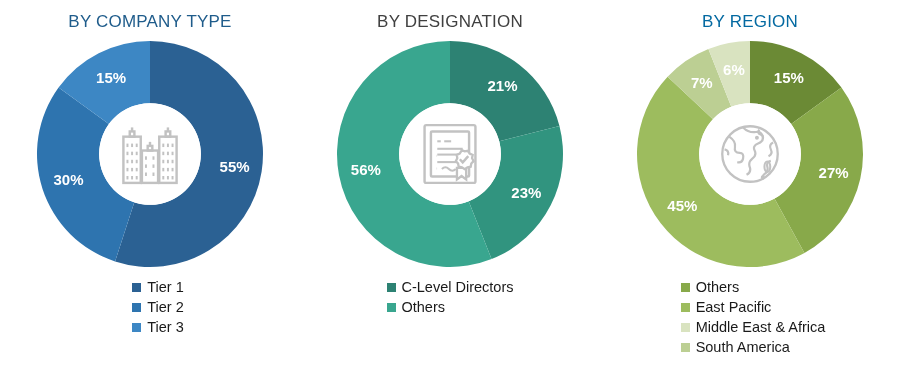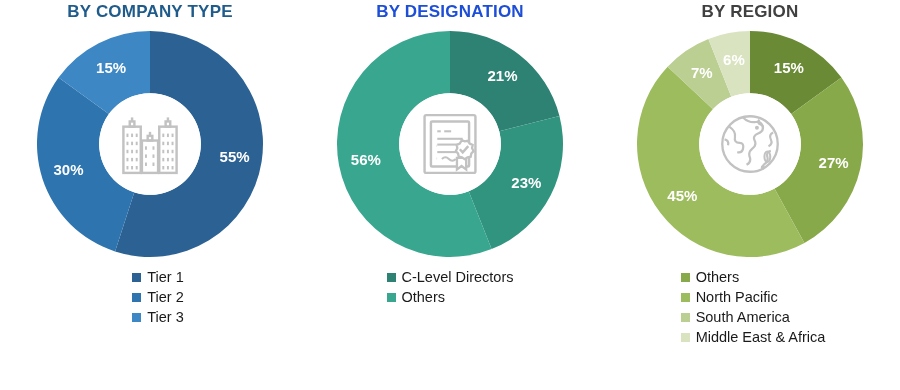--- a/index.html
+++ b/index.html
@@ -26,23 +26,24 @@
     display: flex;
     flex-direction: column;
     align-items: center;
   }
   #panel-company { left: 0px; }
   #panel-designation { left: 300px; }
   #panel-region { left: 600px; }
 
   .panel-title {
     font-size: 17px;
-    font-weight: bold;
+    font-weight: normal;
     letter-spacing: 0.2px;
     text-transform: uppercase;
+    margin-top: 10px;
     height: 24px;
     line-height: 24px;
     white-space: nowrap;
   }
 
   .donut-wrap {
     position: relative;
     width: 230px;
     height: 230px;
     margin-top: 5px;
@@ -180,21 +181,21 @@
           <span class="legend-label">Tier 2</span>
         </div>
         <div class="legend-item">
           <span class="legend-swatch" style="background: rgb(61, 135, 196);"></span>
           <span class="legend-label">Tier 3</span>
         </div>
       </div>
   </div>
 
   <div class="panel" id="panel-designation">
-    <div class="panel-title" style="color: #1d4ed8;">BY DESIGNATION</div>
+    <div class="panel-title" style="color: #404040;">BY DESIGNATION</div>
 
     <div class="donut-wrap">
       <svg id="svg-designation" viewBox="0 0 230 230">
           <path d="M 115 2 A 113 113 0 0 1 224.44989720753532 86.89804275037139 L 164.2524537433909 102.35411923766713 A 50.85 50.85 0 0 0 115 64.15 Z" fill="#2D8273"></path>
           <text x="167.49794077359206" y="52.32006256997262" text-anchor="middle" class="slice-label">21%</text>
           <path d="M 224.44989720753532 86.89804275037139 A 113 113 0 0 1 156.59807445336864 220.06474290537238 L 133.7191335040159 162.27913430741756 A 50.85 50.85 0 0 0 164.2524537433909 102.35411923766713 Z" fill="#31947F"></path>
           <text x="191.31827282283047" y="158.88610226469115" text-anchor="middle" class="slice-label">23%</text>
           <path d="M 156.59807445336864 220.06474290537238 A 113 113 0 1 1 114.99999999999999 2 L 114.99999999999999 64.15 A 50.85 50.85 0 1 0 133.7191335040159 162.27913430741756 Z" fill="#39A68F"></path>
           <text x="30.863167826084904" y="136.04995911952565" text-anchor="middle" class="slice-label">56%</text>
           <circle cx="115" cy="115" r="50.85" fill="#ffffff"></circle>
@@ -226,21 +227,21 @@
           <span class="legend-label">C-Level Directors</span>
         </div>
         <div class="legend-item">
           <span class="legend-swatch" style="background: rgb(57, 166, 143);"></span>
           <span class="legend-label">Others</span>
         </div>
       </div>
   </div>
 
   <div class="panel" id="panel-region">
-    <div class="panel-title" style="color: #404040;">BY REGION</div>
+    <div class="panel-title" style="color: #0369a1;">BY REGION</div>
 
     <div class="donut-wrap">
       <svg id="svg-region" viewBox="0 0 230 230">
           <path d="M 115 2 A 113 113 0 0 1 206.41892036436906 48.580266490950535 L 156.13851416396608 85.11111992092773 A 50.85 50.85 0 0 0 115 64.15 Z" fill="#6B8A35"></path>
           <text x="153.88610226469115" y="43.68172717716955" text-anchor="middle" class="slice-label">15%</text>
           <path d="M 206.41892036436906 48.580266490950535 A 113 113 0 0 1 169.43816517349387 214.02265484495658 L 139.49717432807225 159.56019468023047 A 50.85 50.85 0 0 0 156.13851416396608 85.11111992092773 Z" fill="#88A94A"></path>
           <text x="198.59117432710147" y="138.68484119857945" text-anchor="middle" class="slice-label">27%</text>
           <path d="M 169.43816517349387 214.02265484495658 A 113 113 0 0 1 32.62654510138047 37.64617703005821 L 77.9319452956212 80.1907796635262 A 50.85 50.85 0 0 0 139.49717432807225 159.56019468023047 Z" fill="#9DBC5E"></path>
           <text x="47.320062569972634" y="172.49794077359206" text-anchor="middle" class="slice-label">45%</text>
           <path d="M 32.62654510138047 37.64617703005821 A 113 113 0 0 1 73.40192554663132 9.935257094627616 L 96.2808664959841 67.72086569258244 A 50.85 50.85 0 0 0 77.9319452956212 80.1907796635262 Z" fill="#BCCF93"></path>
@@ -265,26 +266,26 @@
       </div>
     </div>
 
     <div class="legend" id="legend-region">
         <div class="legend-item">
           <span class="legend-swatch" style="background: rgb(136, 169, 74);"></span>
           <span class="legend-label">Others</span>
         </div>
         <div class="legend-item">
           <span class="legend-swatch" style="background: rgb(157, 188, 94);"></span>
-          <span class="legend-label">North Pacific</span>
+          <span class="legend-label">East Pacific</span>
+        </div>
+        <div class="legend-item">
+          <span class="legend-swatch" style="background: rgb(217, 227, 192);"></span>
+          <span class="legend-label">Middle East &amp; Africa</span>
         </div>
         <div class="legend-item">
           <span class="legend-swatch" style="background: rgb(188, 207, 147);"></span>
           <span class="legend-label">South America</span>
         </div>
-        <div class="legend-item">
-          <span class="legend-swatch" style="background: rgb(217, 227, 192);"></span>
-          <span class="legend-label">Middle East &amp; Africa</span>
-        </div>
       </div>
   </div>
 
 </div>
 
 </body></html>

